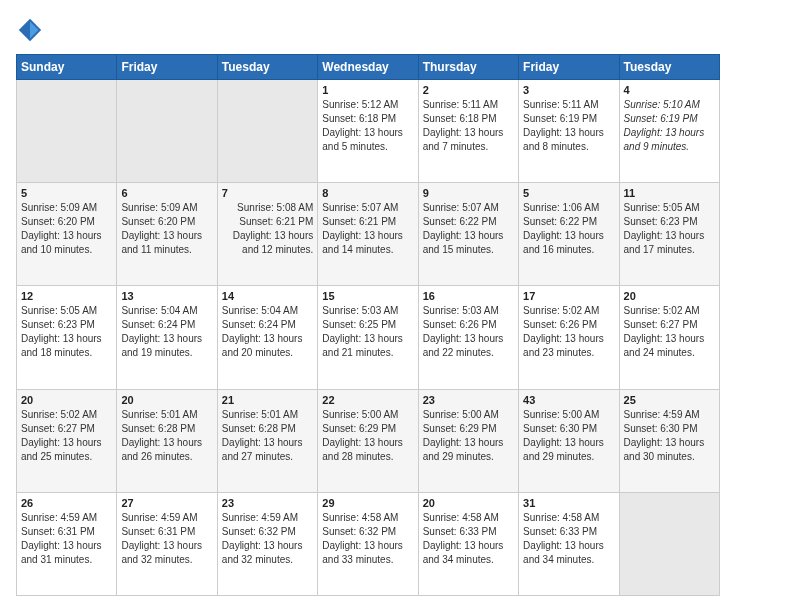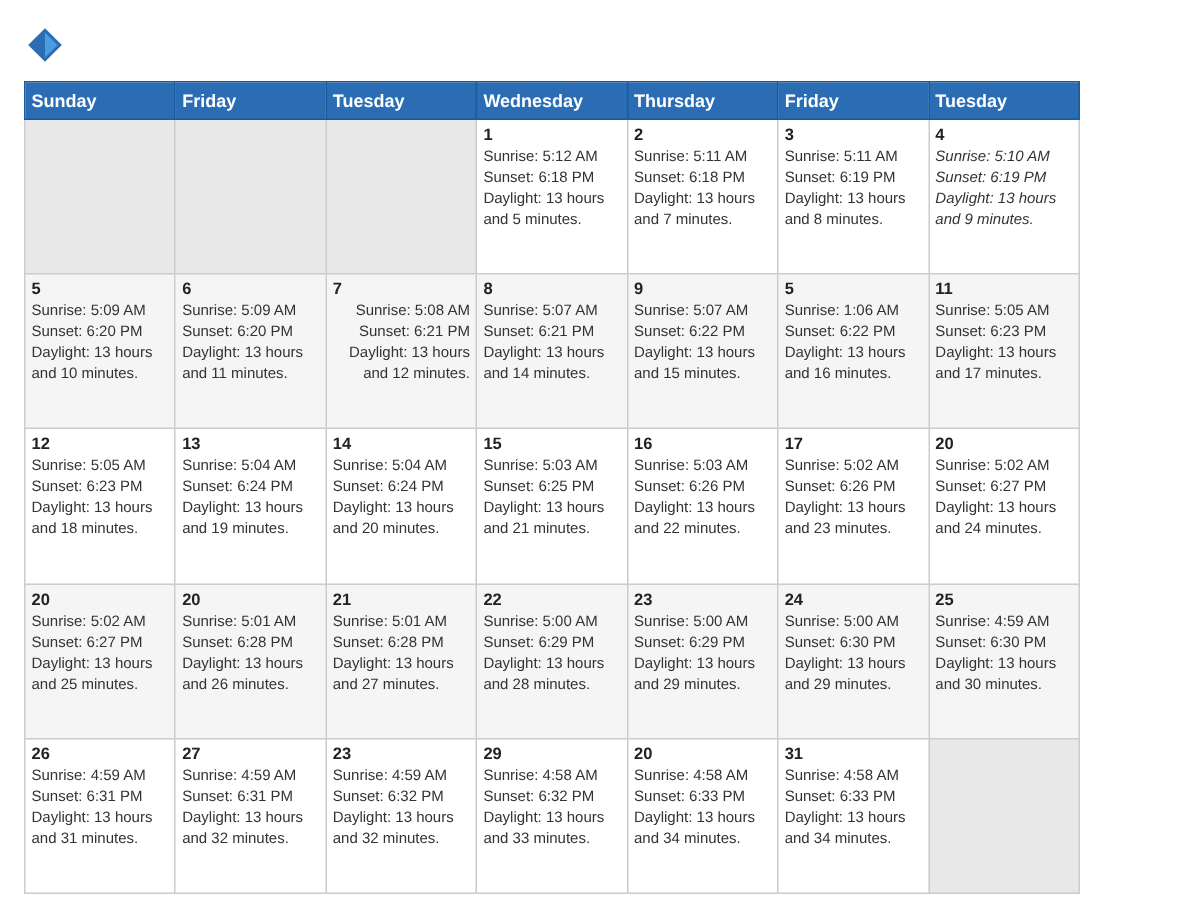--- a/index.html
+++ b/index.html
@@ -298,21 +298,21 @@
 and 28 minutes.</div>
           </td>
           <td>
             <div class="day-num">23</div>
             <div class="day-info" style="white-space: pre-line;">Sunrise: 5:00 AM
 Sunset: 6:29 PM
 Daylight: 13 hours
 and 29 minutes.</div>
           </td>
           <td>
-            <div class="day-num">24</div>
+            <div class="day-num">43</div>
             <div class="day-info" style="white-space: pre-line;">Sunrise: 5:00 AM
 Sunset: 6:30 PM
 Daylight: 13 hours
 and 29 minutes.</div>
           </td>
           <td>
             <div class="day-num">25</div>
             <div class="day-info" style="white-space: pre-line;">Sunrise: 4:59 AM
 Sunset: 6:30 PM
 Daylight: 13 hours

